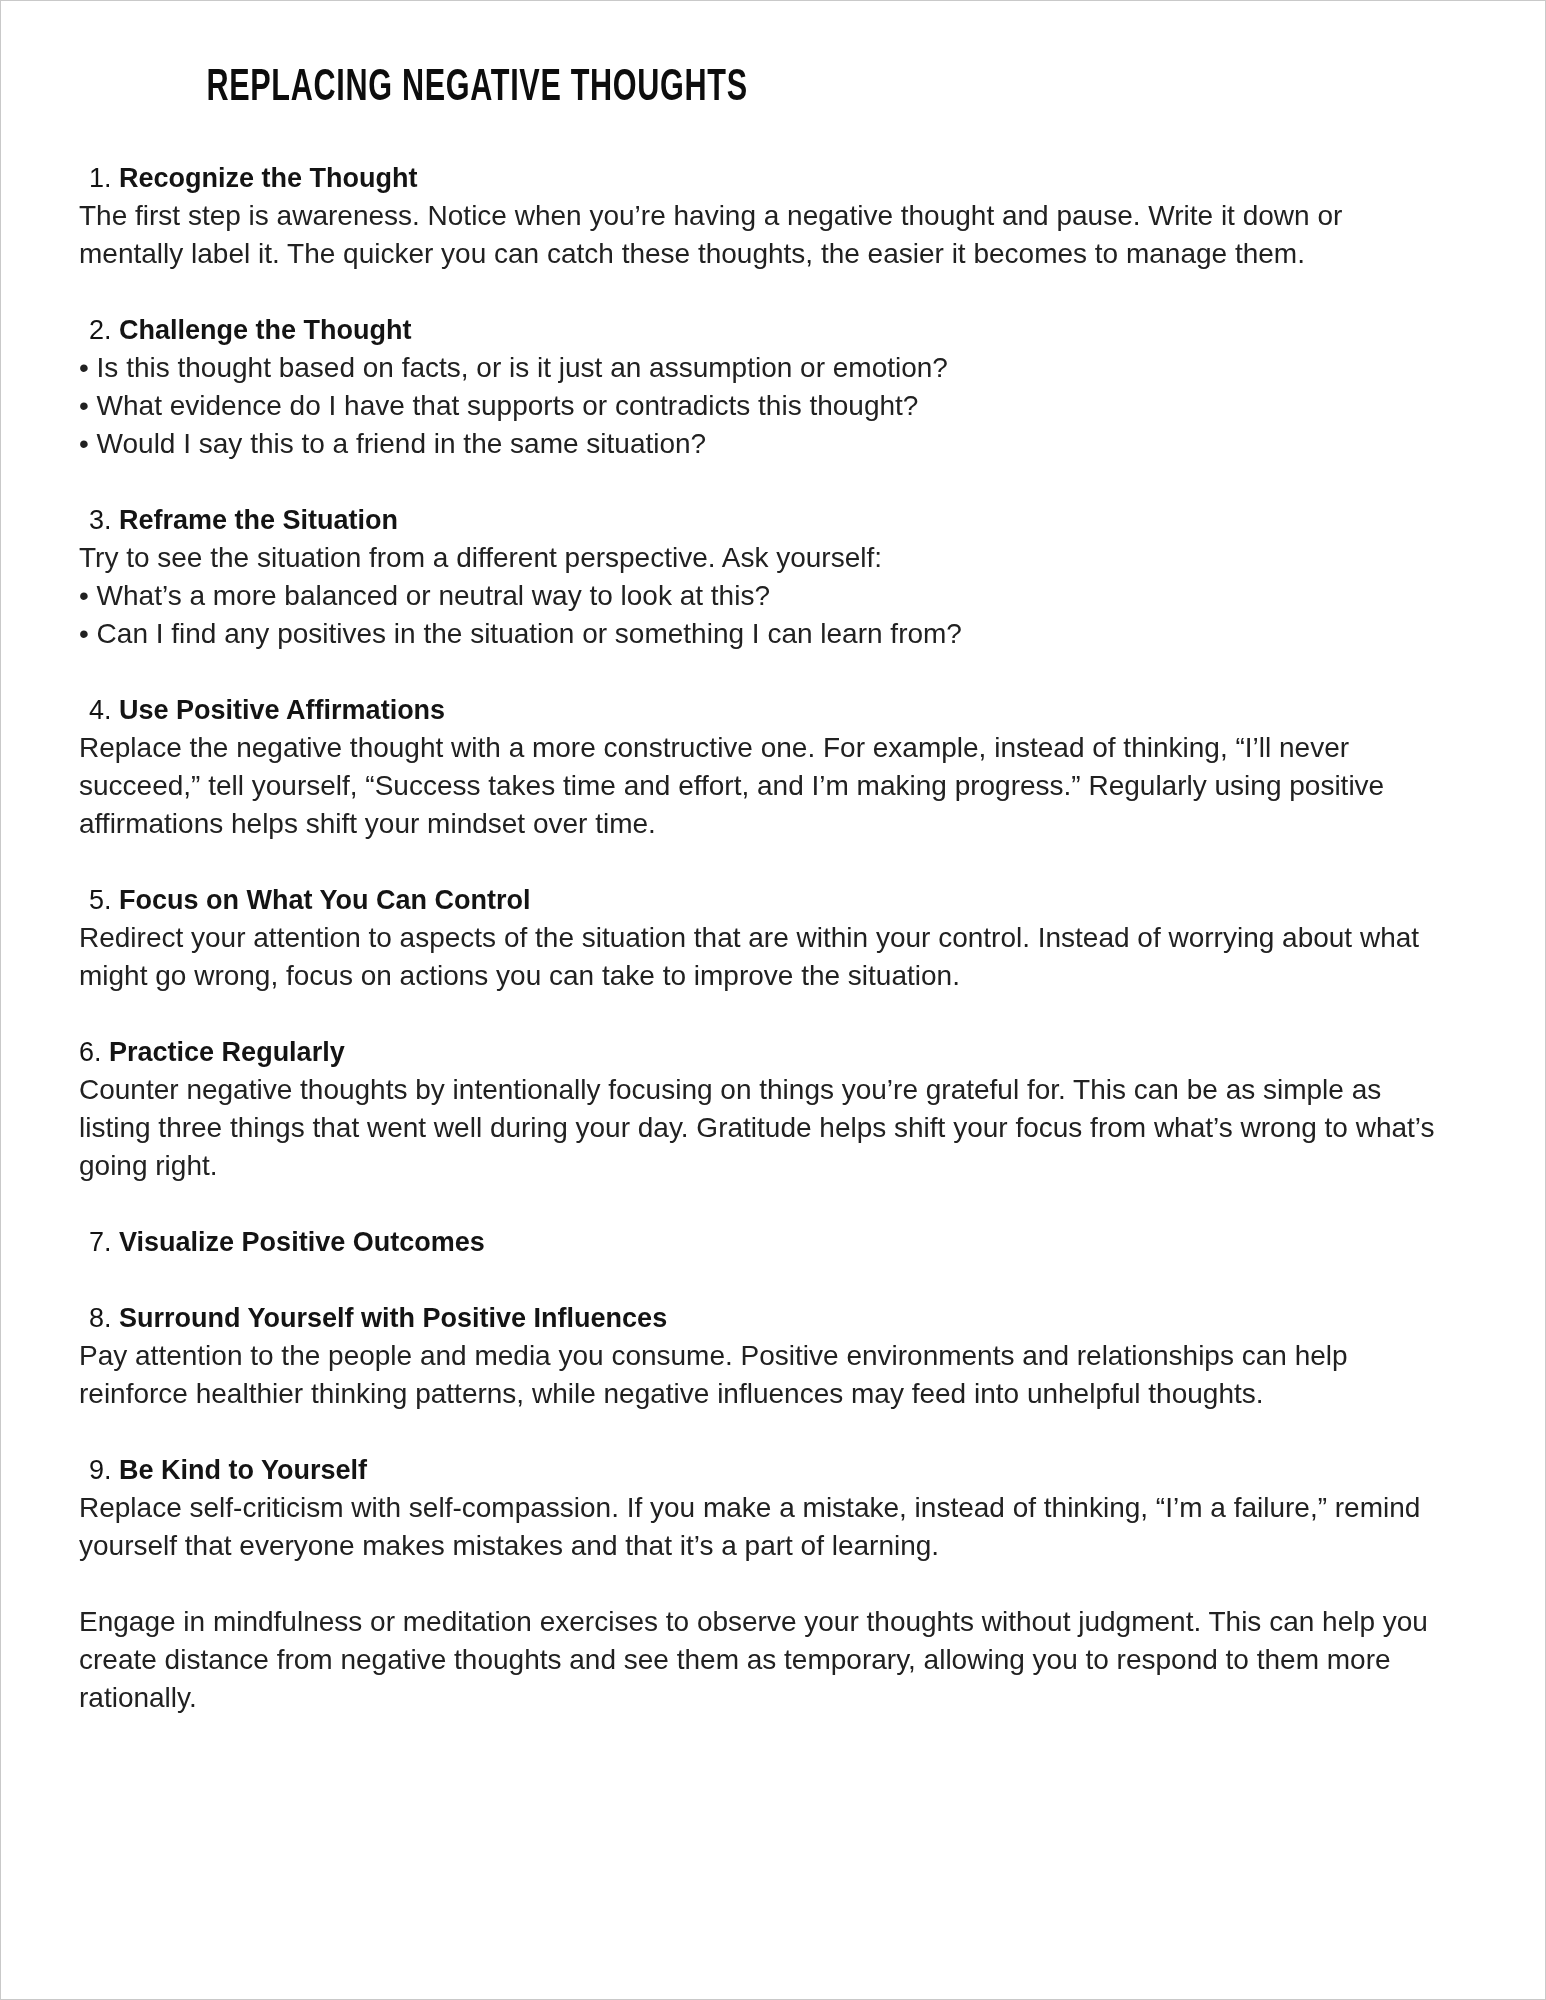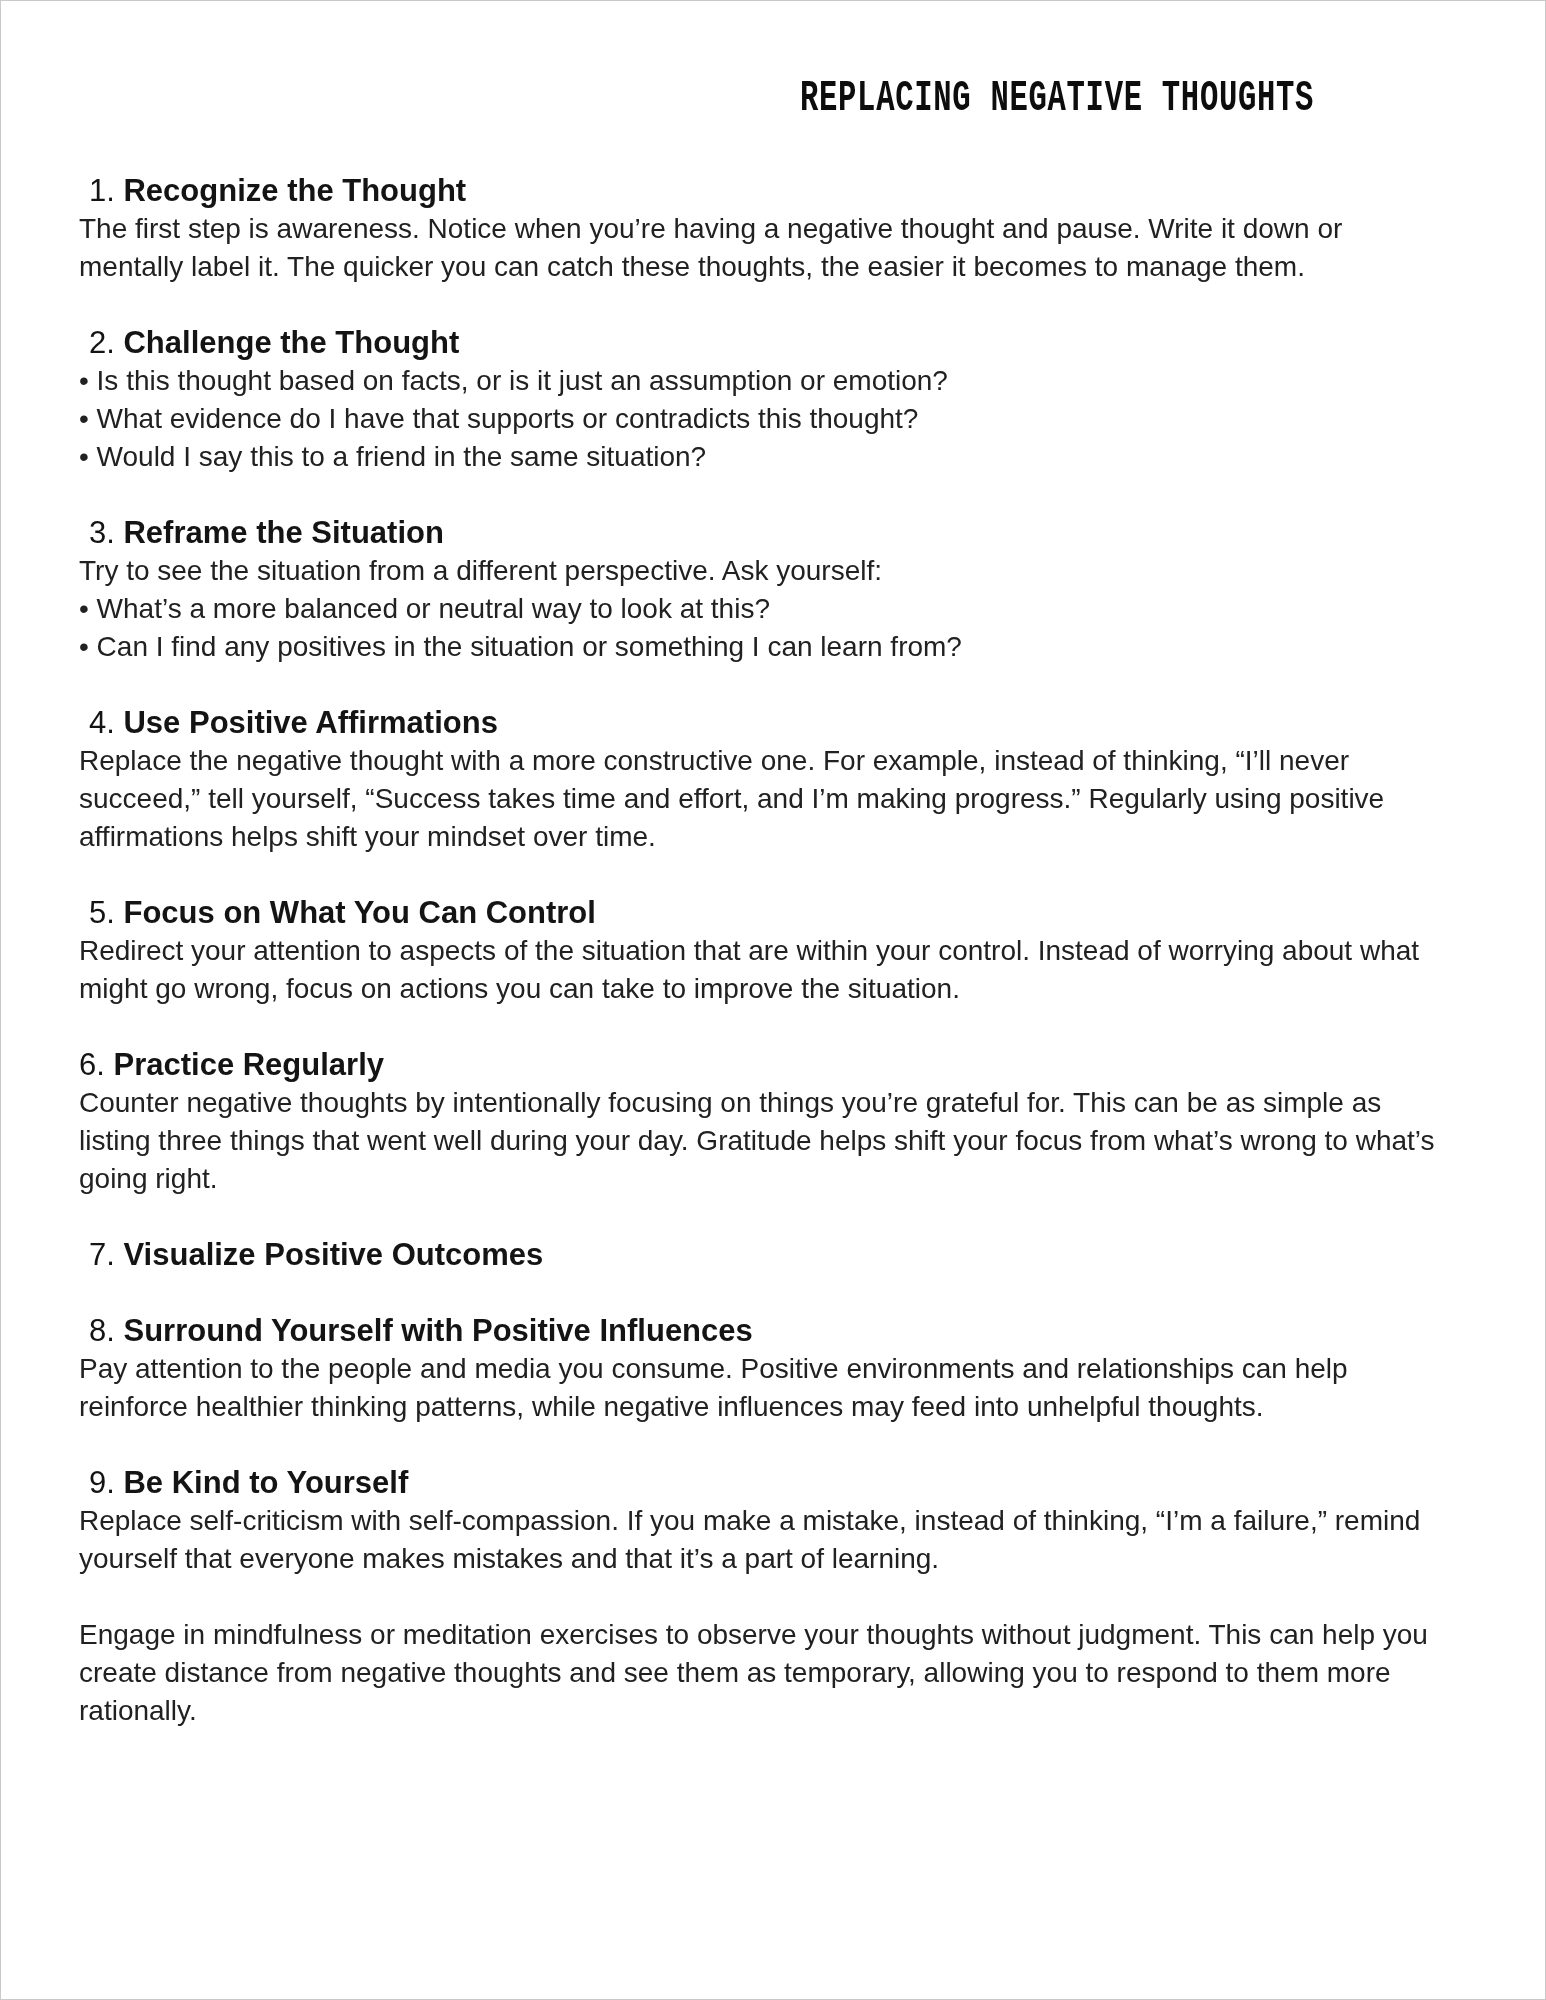--- a/index.html
+++ b/index.html
@@ -15,38 +15,37 @@
     font-family: "Liberation Sans", sans-serif;
     color: #1e1e1e;
   }
   .doc {
     position: absolute;
     left: 78px;
     top: 58px;
     width: 1356px;
   }
   .doc-title {
-    text-align: right;
-    margin: 16px 0 46px 0;
+    text-align: left;
+    margin: 2px 0 46px 0;
     line-height: 48px;
     white-space: nowrap;
-    font-family: Liberation Mono, monospace;
   }
   .doc-title .title-inner {
     display: inline-block;
     transform: scaleX(0.68);
     transform-origin: center;
     font-size: 45px;
     font-weight: 700;
     letter-spacing: 1px;
     color: #0d0d0d;
   }
   .section { margin: 0 0 38px 0; }
   .sec-heading {
-    font-size: 31px;
+    font-size: 27px;
     line-height: 38px;
     padding-left: 10px;
     margin: 0;
     color: #141414;
   }
   .sec-heading.no-indent { padding-left: 0; }
   .sec-num { font-weight: 400; }
   .sec-title { font-weight: 700; }
   .para {
     font-size: 28px;

